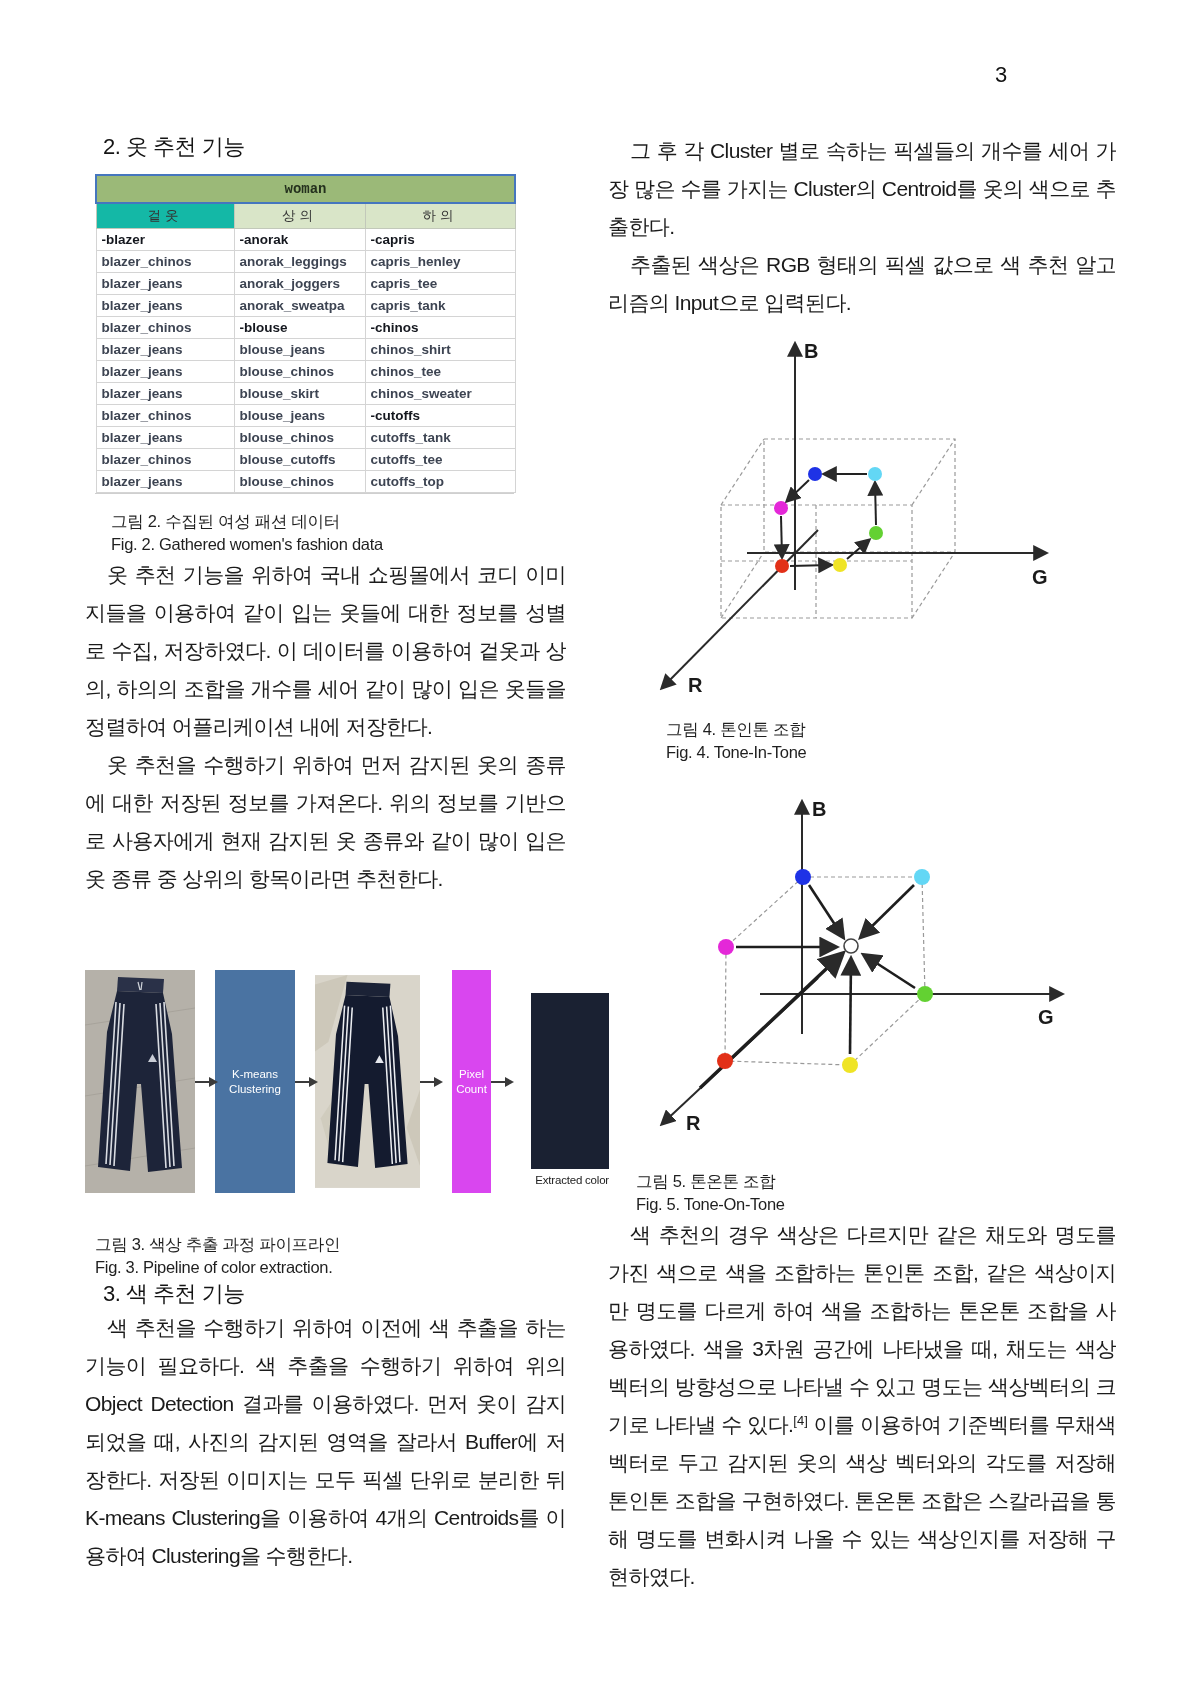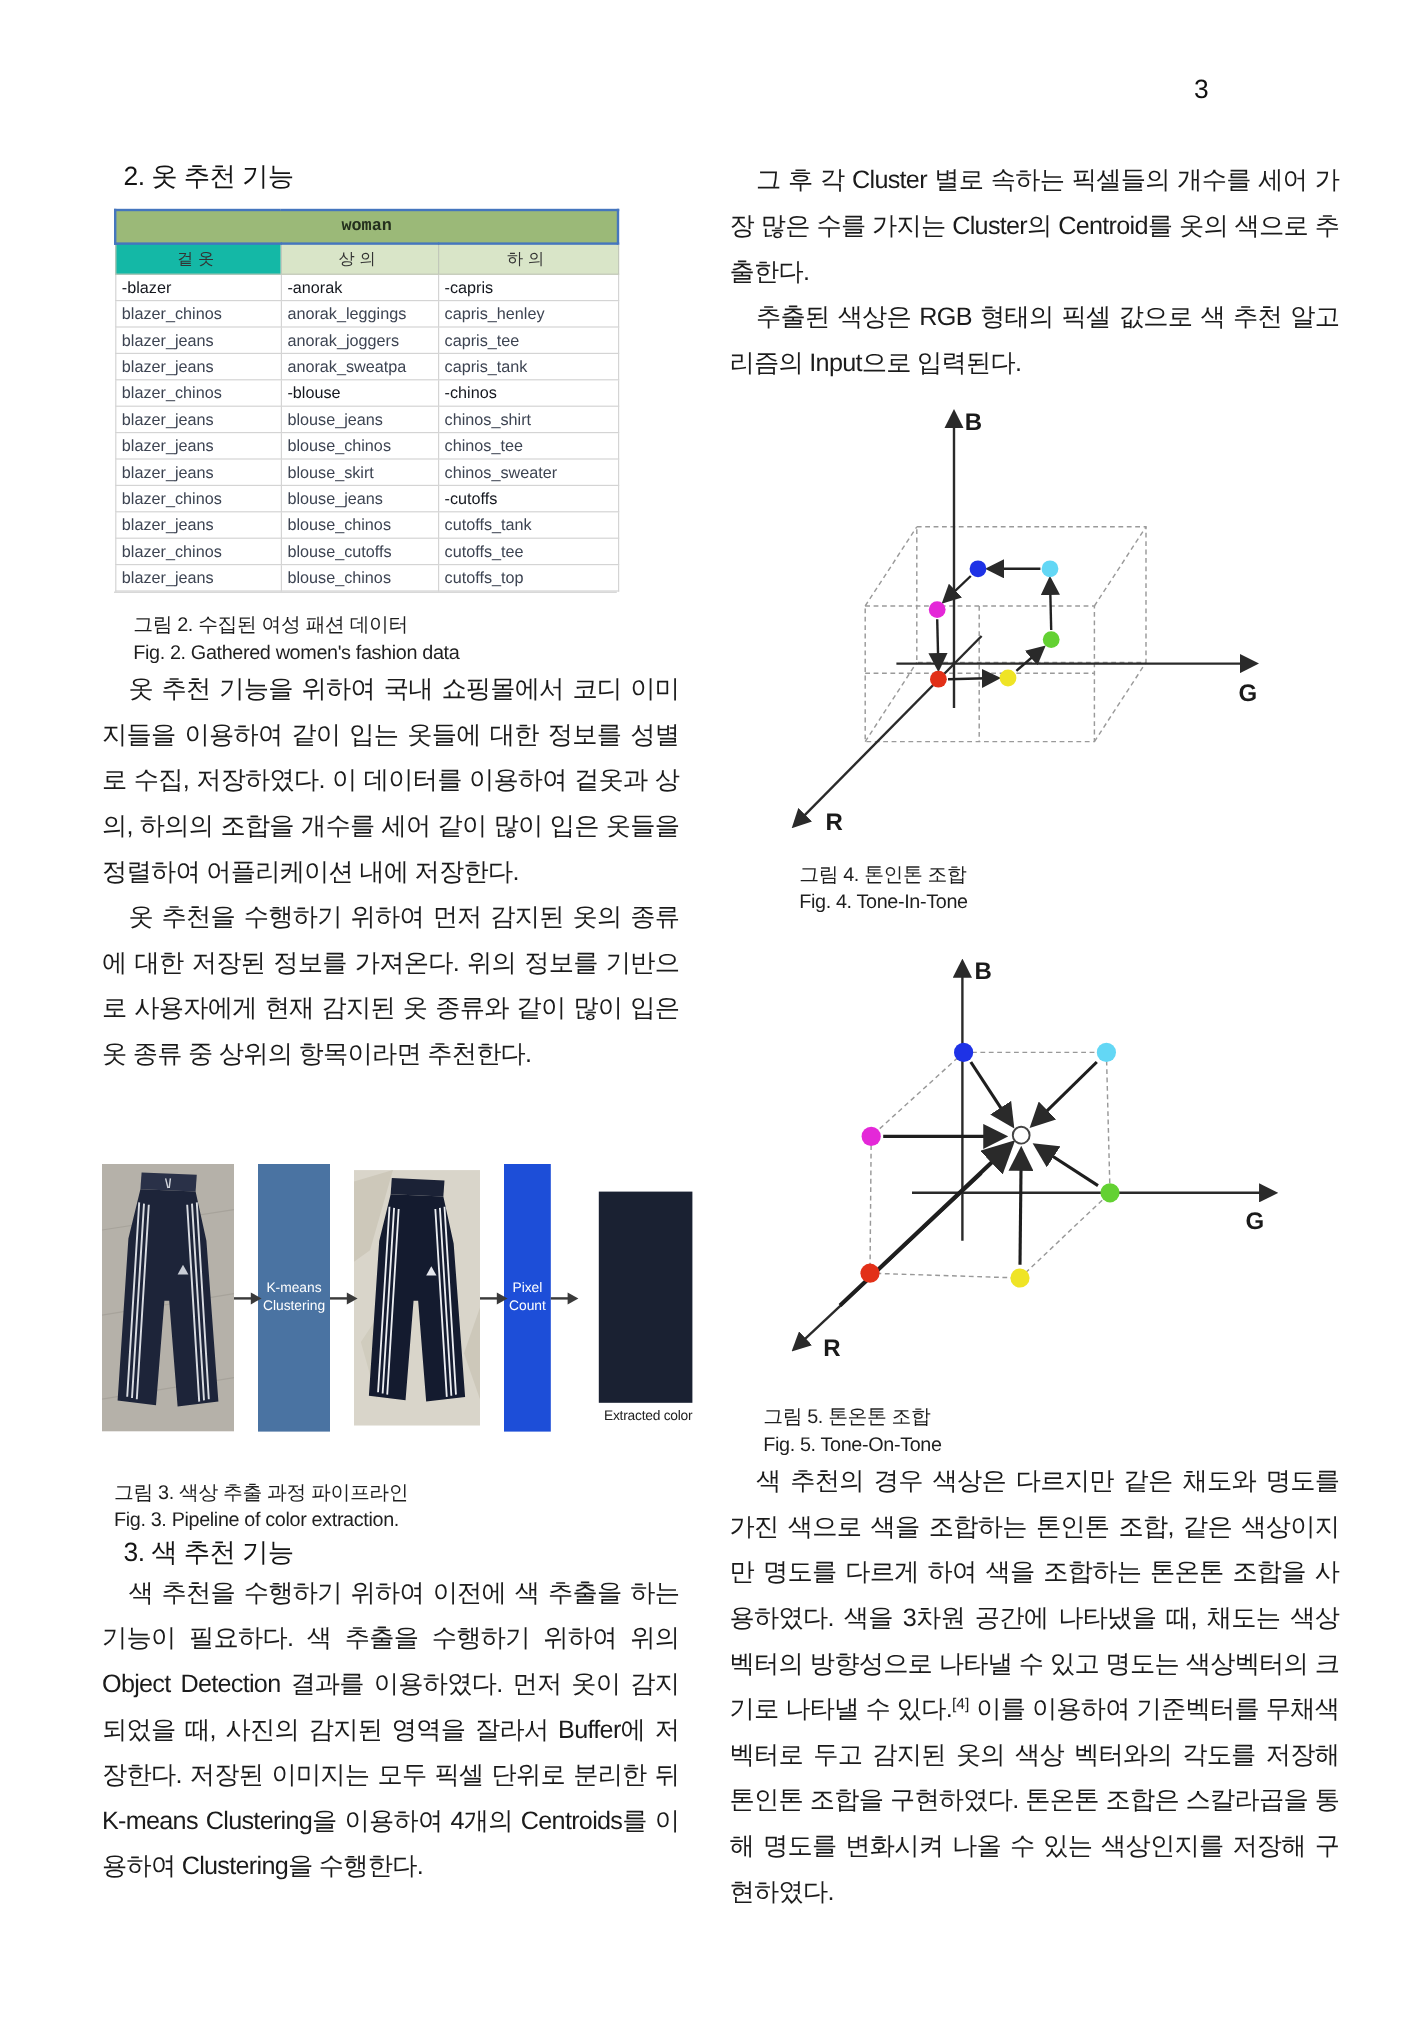--- a/index.html
+++ b/index.html
@@ -24,38 +24,38 @@
   sup.ref{font-size:13px;line-height:0;vertical-align:7px;letter-spacing:0;}
 
   
   figure{margin:0;padding:0;}
   .sheet{margin:12px 0 0 10px;width:419px;border-bottom:1px solid #cfcfcf;}
   table.fashion{border-collapse:collapse;table-layout:fixed;width:419px;}
   table.fashion .title-cell{height:24px;border:2px solid #4576be;font-weight:700;font-size:14px;
         color:#24301d;text-align:center;}
   table.fashion th.hcell{height:22px;border:1px solid #c2c8ba;font-weight:400;font-size:13.5px;
         color:#333;text-align:center;letter-spacing:4px;}
-  table.fashion td{height:19px;border:1px solid #d4d4d4;padding:1px 5px;font-weight:400;
+  table.fashion td{height:19px;border:1px solid #d4d4d4;padding:1px 5px;font-weight:700;
         font-size:13.5px;color:#3d4452;overflow:hidden;white-space:nowrap;}
   table.fashion td.cat{color:#14171e;}
 
   .caption{font-size:16.5px;line-height:23px;color:#1f1f1f;letter-spacing:-0.3px;}
   .cap2{margin:16px 0 0 26px;}
   .cap3{margin:40px 0 0 10px;}
   .cap4{margin:14px 0 0 58px;}
   .cap5{margin:26px 0 0 28px;}
 
   
   .pipeline{display:flex;align-items:center;margin-top:72px;height:223px;}
   .parrow{width:20px;height:2px;background:#3a3a3a;position:relative;flex:none;}
   .parrow::after{content:"";position:absolute;right:-3px;top:-4px;
         border-left:9px solid #3a3a3a;border-top:5px solid transparent;border-bottom:5px solid transparent;}
   .pbox{flex:none;display:flex;align-items:center;justify-content:center;color:#fff;height:223px;}
   .pbox span{white-space:pre-line;text-align:center;font-size:11.5px;line-height:15px;}
-  .kbox{width:60px;}
+  .kbox{width:80px;}
   .pxbox{width:39px;}
   svg.pants{flex:none;display:block;}
   .swrap{flex:none;display:flex;flex-direction:column;width:78px;margin-top:16px;padding-left:20px;}
   .swatch{width:78px;height:176px;}
   .slabel{font-size:11.5px;color:#222;margin-top:5px;align-self:flex-end;letter-spacing:-0.2px;}
 
   
   .cube4{margin:10px 0 0 0;display:block;}
   .cube5{margin:28px 0 0 4px;display:block;}
   .axis-label{font-size:20px;font-weight:700;fill:#1a1a1a;}
@@ -191,21 +191,21 @@
           <path d="M6,150 L26,120 L20,200 Z" fill="#d0ccbe"></path>
           <path d="M33,7 L79,9 L78,23 L32,21 Z" fill="#1b2236"></path>
           <path d="M32,21 L78,23 L87,64 L97,198 L63,202 L56,114 L52,114 L45,201 L13,197 L22,62 Z" fill="#141b2f"></path>
           <path d="M79,32 L89,196 M75,33 L85,197 M71,34 L81,198" stroke="#eceef2" stroke-width="1.6" fill="none"></path>
           <path d="M31,32 L21,194 M35,33 L25,195 M39,34 L29,196" stroke="#eceef2" stroke-width="1.6" fill="none"></path>
           <path d="M63,92 h9 l-4.5,-8 z" fill="#e6e8ee"></path>
         </svg>
 
         <div class="parrow"></div>
 
-        <div class="pbox pxbox" style="background: #1d4ed8;">
+        <div class="pbox pxbox" style="background: #d946ef; margin-left: 12px;">
           <span>Pixel
 Count</span>
         </div>
 
         <div class="parrow"></div>
 
         <div class="swrap">
           <div class="swatch" style="background: rgb(26, 33, 50);"></div>
           <div class="slabel">Extracted color</div>
         </div>

